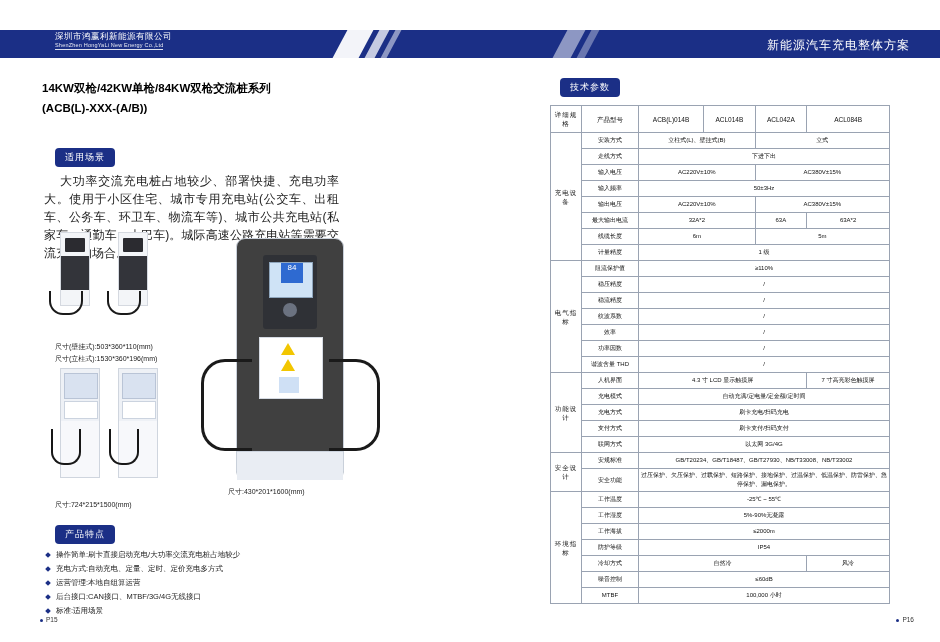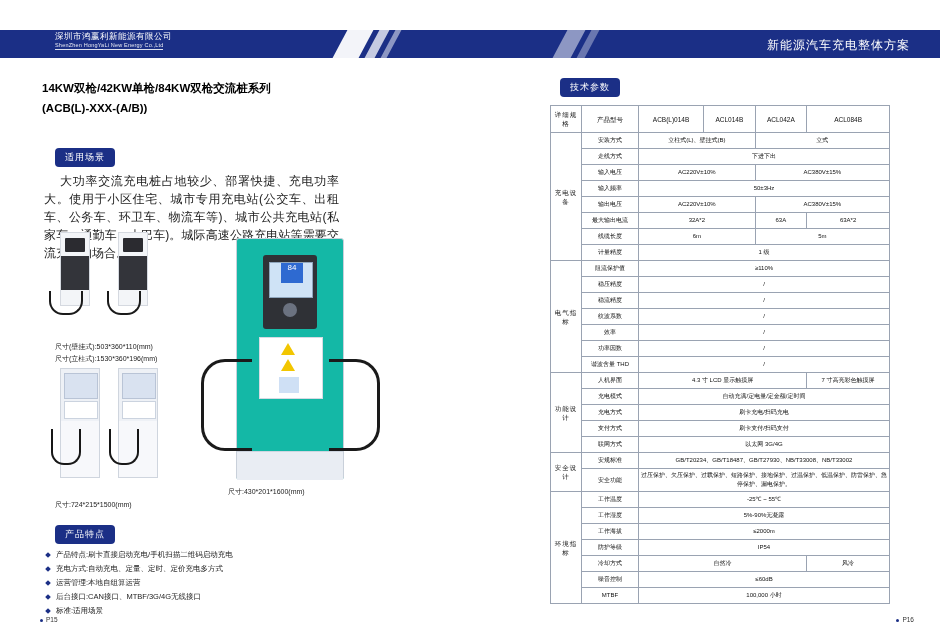--- a/index.html
+++ b/index.html
@@ -69,21 +69,21 @@
   .floor2{
     position:absolute;left:118px;top:368px;width:38px;height:108px;background:#eef1f6;border:1px solid #cfd5de;
   }
   .floor .top,.floor2 .top{position:absolute;left:3px;top:4px;width:32px;height:24px;background:#d9e2f0;border:1px solid #b9c4d6;}
   .floor .mid,.floor2 .mid{position:absolute;left:3px;top:32px;width:32px;height:16px;background:#ffffff;border:1px solid #cbd3df;}
   .floor .body,.floor2 .body{position:absolute;left:0;top:52px;width:38px;height:56px;background:#f7f8fb;}
   .floor .cable,.floor2 .cable{position:absolute;left:-10px;top:60px;width:26px;height:34px;border:2px solid #171717;border-radius:0 0 13px 13px;border-top:none;}
   .cap-c{position:absolute;left:55px;top:500px;font-size:7px;color:#222;}
   .bigpile{
     position:absolute;left:236px;top:238px;width:106px;height:240px;
-    background:#14b8a6;border:1px solid #c9d0da;border-radius:3px;
+    background:#404040;border:1px solid #c9d0da;border-radius:9px;
   }
   .bp-screen{position:absolute;left:26px;top:16px;width:54px;height:74px;background:#2f3136;border-radius:3px;}
   .bp-screen-in{position:absolute;left:6px;top:7px;width:42px;height:34px;background:#cfe3f6;border:1px solid #8fa6bd;}
   .bp-screen-dot{position:absolute;left:20px;top:48px;width:14px;height:14px;border-radius:50%;background:#6b7280;}
   .bp-panel{position:absolute;left:22px;top:98px;width:62px;height:60px;background:#ffffff;border:1px solid #d6dbe3;}
   .bp-warn{position:absolute;left:44px;top:104px;width:0;height:0;border-left:7px solid transparent;border-right:7px solid transparent;border-bottom:12px solid #f2c600;}
   .bp-warn2{position:absolute;left:44px;top:120px;width:0;height:0;border-left:7px solid transparent;border-right:7px solid transparent;border-bottom:12px solid #f2c600;}
   .bp-man{position:absolute;left:42px;top:138px;width:20px;height:16px;background:#cfe0f5;}
   .bp-foot{position:absolute;left:0;top:212px;width:106px;height:28px;background:#e9edf3;border-top:1px solid #cfd6e0;}
   .bp-cable-l{position:absolute;left:-36px;top:120px;width:48px;height:86px;border:3px solid #1a1a1a;border-radius:24px 0 0 24px;border-right:none;}
@@ -178,21 +178,21 @@
   <div class="bp-warn2"></div>
   <div class="bp-man"></div>
   <div class="bp-foot"></div>
   <div class="bp-cable-l"></div>
   <div class="bp-cable-r"></div>
 </div>
 <div class="cap-d">尺寸:430*201*1600(mm)</div>
 
 <div class="tag tag-feature">产品特点</div>
 <div class="features">
-  <div class="feat">产品特点:刷卡直接启动充电/手机扫描二维码启动充电</div>
+  <div class="feat">操作简单:刷卡直接启动充电/大功率交流充电桩占地较少</div>
   <div class="feat">充电方式:自动充电、定量、定时、定价充电多方式</div>
   <div class="feat">运营管理:本地自组算运营</div>
   <div class="feat">后台接口:CAN接口、MTBF/3G/4G无线接口</div>
   <div class="feat">标准:适用场景</div>
 </div>
 
 <div class="tag tag-param">技术参数</div>
 <table class="spec">
   <tbody id="spec-body">
       <tr>

